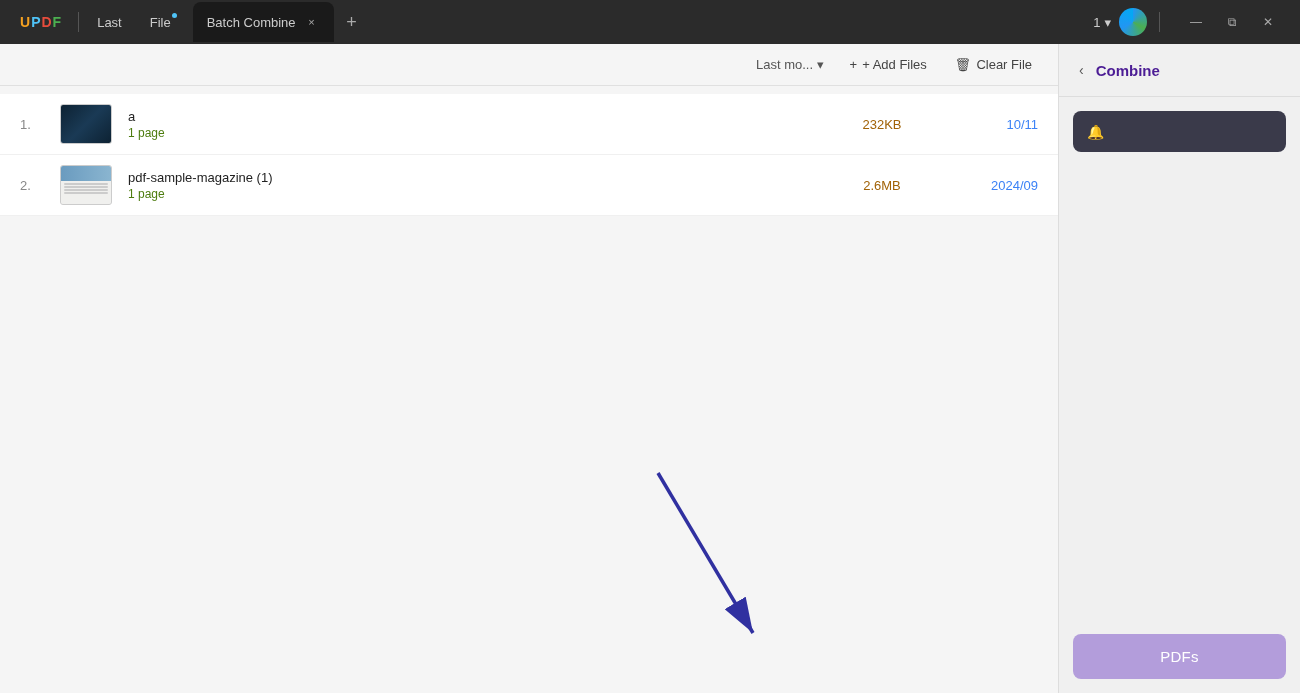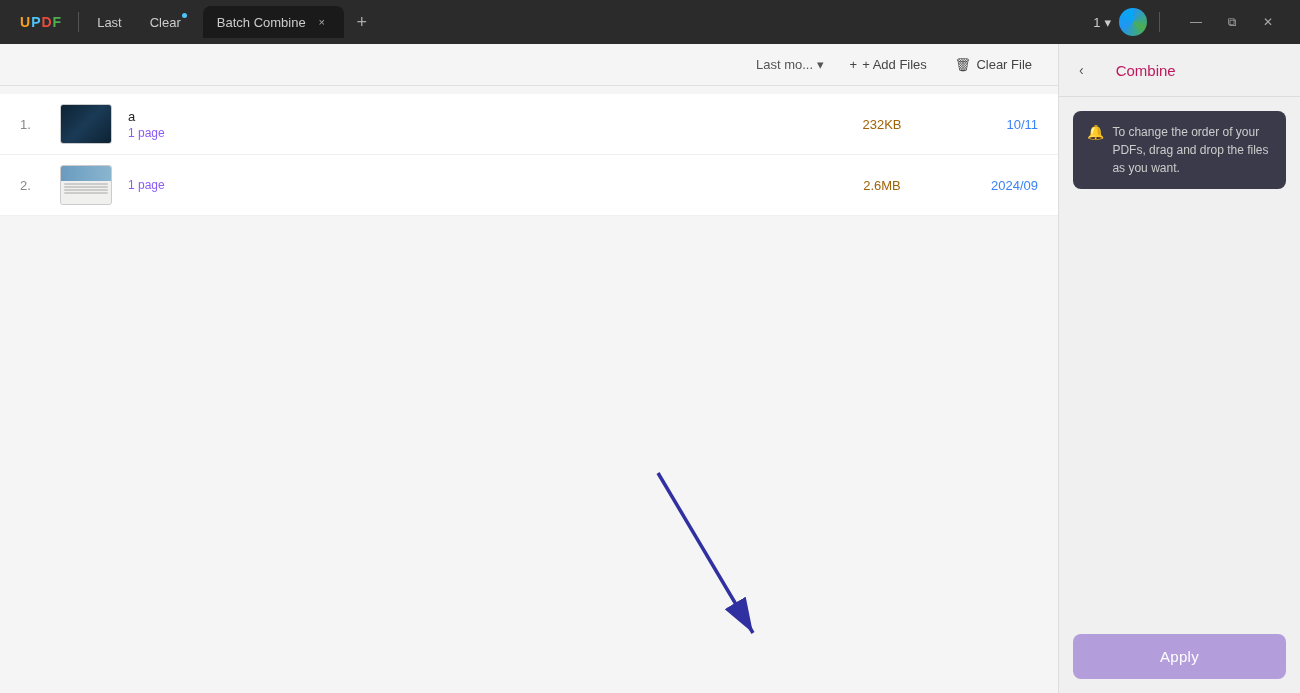--- a/index.html
+++ b/index.html
@@ -79,21 +79,21 @@
 
     .tab {
       display: flex;
       align-items: center;
       background: #1a1a1a;
       border-radius: 8px 8px 0 0;
       padding: 6px 14px 6px 14px;
       color: #ccc;
       font-size: 13px;
       gap: 8px;
-      height: 32px;
+      height: 40px;
       cursor: pointer;
     }
 
     .tab-close {
       width: 16px;
       height: 16px;
       display: flex;
       align-items: center;
       justify-content: center;
       border-radius: 50%;
@@ -256,21 +256,21 @@
       gap: 2px;
     }
 
     .file-name {
       font-size: 13px;
       color: #222;
     }
 
     .file-pages {
       font-size: 12px;
-      color: #8b5cf6;
+      color: #4d7c0f;
     }
 
     .file-size {
       font-size: 13px;
       color: #a16207;
       min-width: 80px;
       text-align: center;
     }
 
     .file-date {
@@ -301,23 +301,22 @@
 
     .panel-back {
       color: #555;
       font-size: 14px;
       cursor: pointer;
       padding: 2px 4px;
     }
 
     .panel-title {
       font-size: 15px;
-      font-weight: 400;
-      color: #be185d;
-      margin-left: 20px;
+      font-weight: 700;
+      color: #4c1d95;
     }
 
     .panel-body {
       flex: 1;
       padding: 14px;
       display: flex;
       flex-direction: column;
       gap: 12px;
       position: relative;
     }
@@ -405,21 +404,21 @@
   <div class="titlebar-logo">
     <span class="u">U</span>
       <span class="p">P</span>
       <span class="d">D</span>
       <span class="f">F</span>
   </div>
   <div class="titlebar-divider"></div>
   <div class="titlebar-menu">
     <div class="menu-item">Last</div>
     <div class="menu-item">
-      <span>Clear</span>
+      <span>File</span>
       <span class="dot"></span>
     </div>
   </div>
   <div class="tab-area">
     <div class="tab">
       <span>Batch Combine</span>
       <span class="tab-close">×</span>
     </div>
     <div class="tab-add">+</div>
   </div>
@@ -479,20 +478,21 @@
             <div class="thumb-img2-top"></div>
             <div class="thumb-img2-lines">
               <div class="t2-line"></div>
               <div class="t2-line"></div>
               <div class="t2-line"></div>
               <div class="t2-line"></div>
             </div>
           </div>
         </div>
         <div class="file-info">
+          <span class="file-name">pdf-sample-magazine (1)</span>
           <span class="file-pages">1 page</span>
         </div>
         <span class="file-size">2.6MB</span>
         <span class="file-date">2024/09</span>
       </div>
     </div>
 
     <div style="position: relative; flex: 1;">
       <svg style="position: absolute; bottom: 30px; right: 260px; width: 200px; height: 220px; pointer-events: none;" viewBox="0 0 200 220">
         <defs>
@@ -507,20 +507,19 @@
 
   <div class="right-panel">
     <div class="panel-header">
       <span class="panel-back">‹</span>
       <span class="panel-title">Combine</span>
     </div>
 
     <div class="panel-body">
       <div class="hint-box">
         <span class="hint-icon">🔔</span>
-        <span class="hint-text">To change the order of your PDFs, drag and drop the files as you want.</span>
       </div>
 
-      <button class="apply-btn">Apply</button>
+      <button class="apply-btn">PDFs</button>
     </div>
   </div>
 
 </div>
 
 </body></html>

